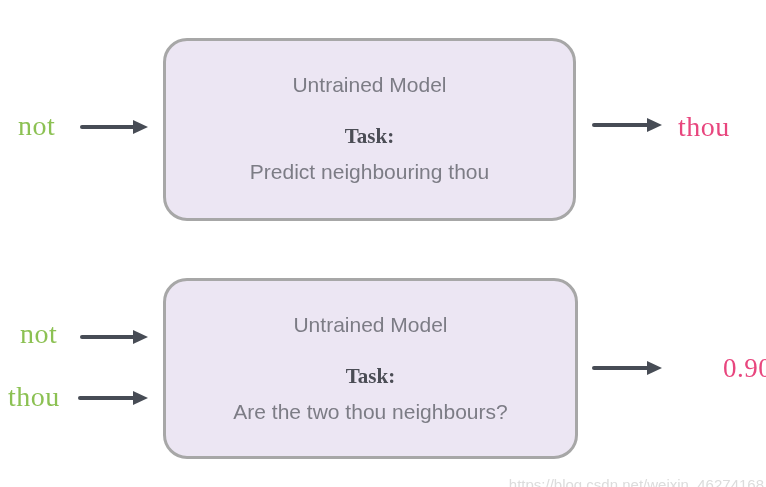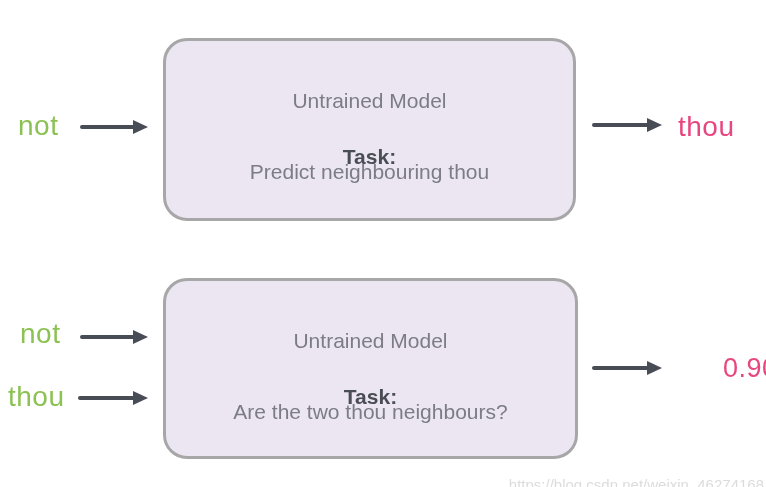--- a/index.html
+++ b/index.html
@@ -17,20 +17,21 @@
   body { position:relative; font-family:"Liberation Sans","DejaVu Sans",sans-serif; }
 
   .canvas { position:absolute; inset:0; }
 
   .word {
     position:absolute;
     font-size:28px;
     line-height:32px;
     letter-spacing:0.5px;
     white-space:nowrap;
+    font-family:Liberation Serif, serif;
   }
   .word.in  { color:var(--input-word); }
   .word.out { color:var(--output-word); }
 
   .arrow { position:absolute; height:14px; }
   .arrow .shaft {
     position:absolute; left:0; right:11px; top:5px; height:4px;
     background:var(--arrow); border-radius:2px;
   }
   .arrow .head {
@@ -46,22 +47,22 @@
     border:3px solid var(--box-border);
     border-radius:24px;
   }
   .model-box .line {
     position:absolute; left:0; width:100%;
     text-align:center;
     font-size:21px; line-height:24px;
     color:var(--box-text);
     white-space:nowrap;
   }
-  .model-box .title { top:48px; }
-  .model-box .task  { top:104px; font-weight:bold; color:var(--task-text); }
+  .model-box .title { top:32px; }
+  .model-box .task  { top:83px; font-weight:bold; color:var(--task-text);font-family:Liberation Serif, serif; }
   .model-box .desc  { top:119px; }
 
   .watermark {
     position:absolute; top:460px; right:2px;
     font-size:15px; line-height:18px;
     color:var(--watermark-text);
     white-space:nowrap;
     margin-top:16px;
   }
 </style>

